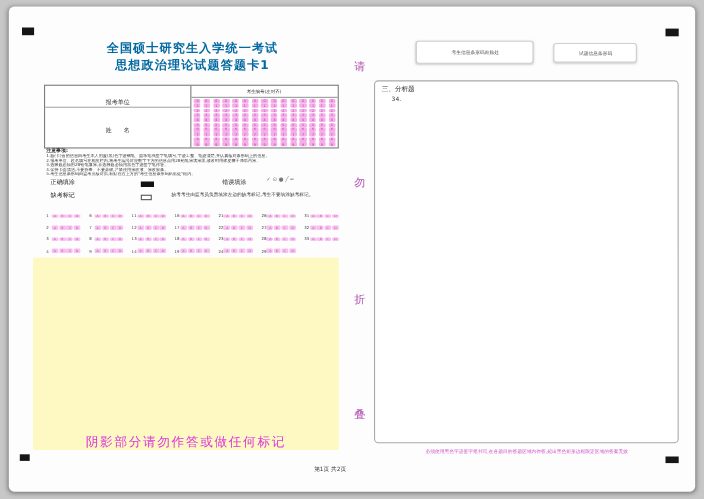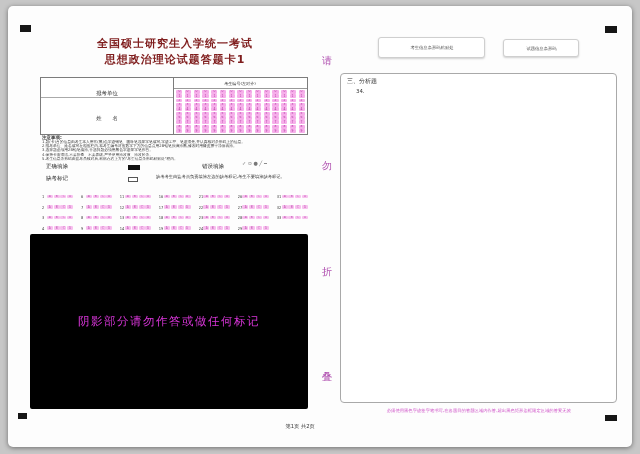--- a/index.html
+++ b/index.html
@@ -7,21 +7,21 @@
   body { background:#c7c7c7; font-family:"DejaVu Sans",sans-serif; position:relative; overflow:hidden; }
   #page { position:absolute; inset:0; }
   #sheet { position:absolute; left:8px; top:6px; width:624px; height:441px; background:#fdfdfd; border-radius:5px; box-shadow:0 1px 5px rgba(0,0,0,.45); }
   .corner { position:absolute; background:#161616; }
   #corner-tl { left:20px; top:25px; width:11px; height:7px; }
   #corner-tr { left:605px; top:26px; width:12px; height:7px; }
   #corner-bl { left:18px; top:413px; width:9px; height:6px; }
   #corner-br { left:605px; top:415px; width:12px; height:6px; }
 
   
-  #title { position:absolute; left:55px; top:36px; width:240px; text-align:center; color:#7f1d1d; }
+  #title { position:absolute; left:55px; top:36px; width:240px; text-align:center; color:#0369a1; }
   #title .t1 { font-size:11px; font-weight:bold; letter-spacing:1px; }
   #title .t2 { font-size:11px; font-weight:bold; letter-spacing:1px; margin-top:1px; }
 
   
   .bc-box { position:absolute; background:#fff; border:1px solid #cfcfcf; border-radius:3px; box-shadow:0 1px 2px rgba(0,0,0,.18); display:flex; align-items:center; justify-content:center; }
   #bc-candidate { left:378px; top:37px; width:107px; height:21px; }
   #bc-paper { left:503px; top:39px; width:76px; height:18px; }
   .bc-box span { font-size:9px; color:#555; white-space:nowrap; transform:scale(.48); }
 
   
@@ -54,21 +54,21 @@
 
   
   #answer-groups { position:absolute; left:40px; top:192px; width:268px; height:30px; display:flex; justify-content:space-between; }
   .ans-group { display:flex; flex-direction:column; gap:1.5px; }
   .ans-row { display:flex; align-items:center; gap:.8px; }
   .ans-num { width:6px; font-size:8px; color:#444; transform:scale(.45); transform-origin:center; text-align:right; }
   .ans-bubble { width:6px; height:3.6px; background:#f7c0ee; border-radius:1px; display:flex; align-items:center; justify-content:center; overflow:hidden; }
   .ans-bubble i { font-style:normal; font-size:8px; color:#c155b2; transform:scale(.36); }
 
   
-  #shaded-area { position:absolute; left:30px; top:234px; width:278px; height:175px; background:#000000; border-radius:2px; display:flex; align-items:center; justify-content:center; }
+  #shaded-area { position:absolute; left:30px; top:234px; width:278px; height:175px; background:#fef9c3; border-radius:2px; display:flex; align-items:flex-end; justify-content:center; }
   #shaded-text { font-size:11.5px; color:#d935d9; letter-spacing:1.5px; }
 
   
   #fold-warning { position:absolute; left:320px; top:54px; width:14px; height:330px; display:flex; flex-direction:column; justify-content:space-between; align-items:center; }
   .v-char { font-size:10px; color:#b152b1; }
 
   
   #essay-box { position:absolute; left:340px; top:73px; width:277px; height:330px; background:#fff; border:1px solid #a9a9a9; border-radius:4px; }
   #essay-title { position:absolute; left:6px; top:3px; font-size:10px; color:#333; transform:scale(.6); transform-origin:0 0; white-space:nowrap; }
   #essay-qnum { position:absolute; left:15px; top:14px; font-size:9px; color:#333; transform:scale(.6); transform-origin:0 0; }

